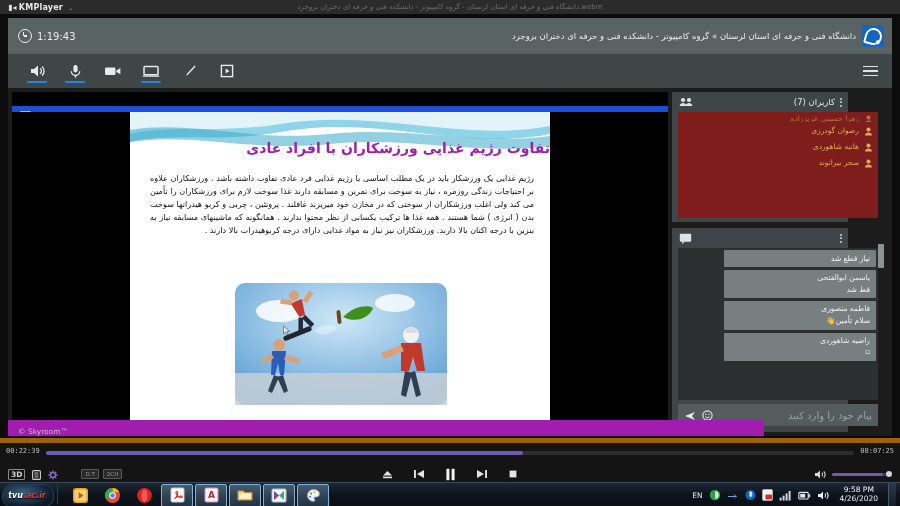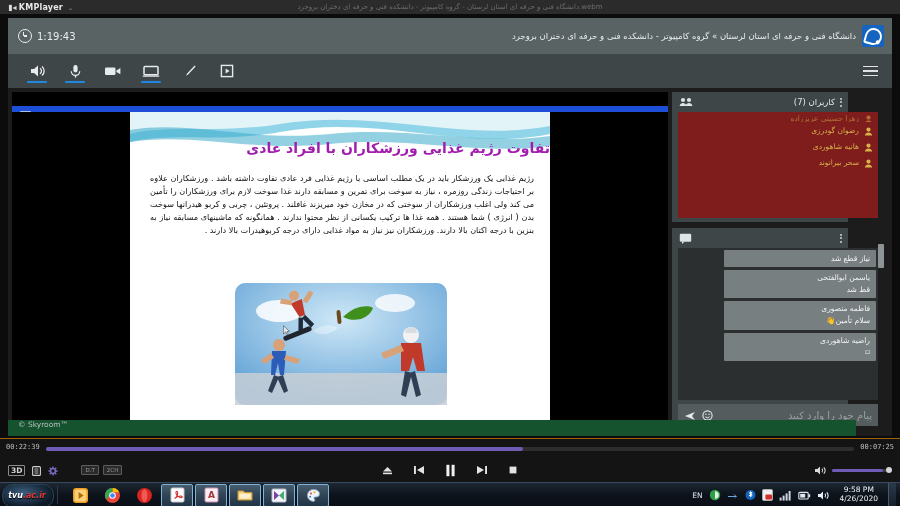--- a/index.html
+++ b/index.html
@@ -93,27 +93,27 @@
   .msg .who{color:#f0f2f2;font-size:7.5px;line-height:1.45;}
   .msg .txt{color:#f4f5f5;font-size:7.5px;line-height:1.5;}
   .chat-input{position:absolute;left:6px;top:176px;width:200px;height:22px;background:#545c5d;
     display:flex;align-items:center;padding:0 6px;box-sizing:border-box;}
   .chat-ph{margin-left:auto;color:#9aa1a2;font-size:10px;direction:rtl;}
   .ci-ic{margin-right:0;display:flex;align-items:center;gap:6px;}
 
   .rail-scroll{position:absolute;left:878px;top:230px;width:6px;height:24px;background:#8d9495;border-radius:1px;}
 
   
-  .sky-foot{position:absolute;left:0;bottom:0;width:848px;height:16px;background:#14532d;
-    display:flex;align-items:flex-start;}
+  .sky-foot{position:absolute;left:0;bottom:0;width:756px;height:16px;background:#a21caf;
+    display:flex;align-items:flex-end;}
   .sky-foot .cr{margin-left:10px;color:#b9bfc0;font-size:7.5px;display:flex;align-items:center;gap:3px;}
 
   
   .ctrl{position:absolute;left:0;top:438px;width:900px;height:44px;background:#141414;
-    border-top:1px solid #a16207;}
+    border-top:5px solid #a16207;}
   .seek-row{position:absolute;left:0;top:4px;width:900px;height:10px;}
   .t-left{position:absolute;left:6px;top:0px;color:#bdbdbd;font-size:7px;font-family:"DejaVu Sans Mono",monospace;}
   .t-right{position:absolute;right:6px;top:0px;color:#bdbdbd;font-size:7px;font-family:"DejaVu Sans Mono",monospace;}
   .seek-track{position:absolute;left:46px;right:46px;top:4px;height:4px;background:#2d2d2d;border-radius:2px;}
   .seek-fill{position:absolute;left:0;top:0;height:4px;width:59%;background:#6f5ab5;border-radius:2px;}
   .btn-row{position:absolute;left:0;top:18px;width:900px;height:26px;display:flex;align-items:center;}
   .mini{margin-left:8px;display:flex;align-items:center;gap:7px;}
   .badge3d{border:1px solid #8a8a8a;color:#d3d3d3;font-size:7.5px;padding:0 2px;border-radius:1px;
     font-weight:bold;font-family:"DejaVu Sans",sans-serif;cursor:pointer;}
   .tagbox{display:flex;gap:4px;margin-left:16px;}

